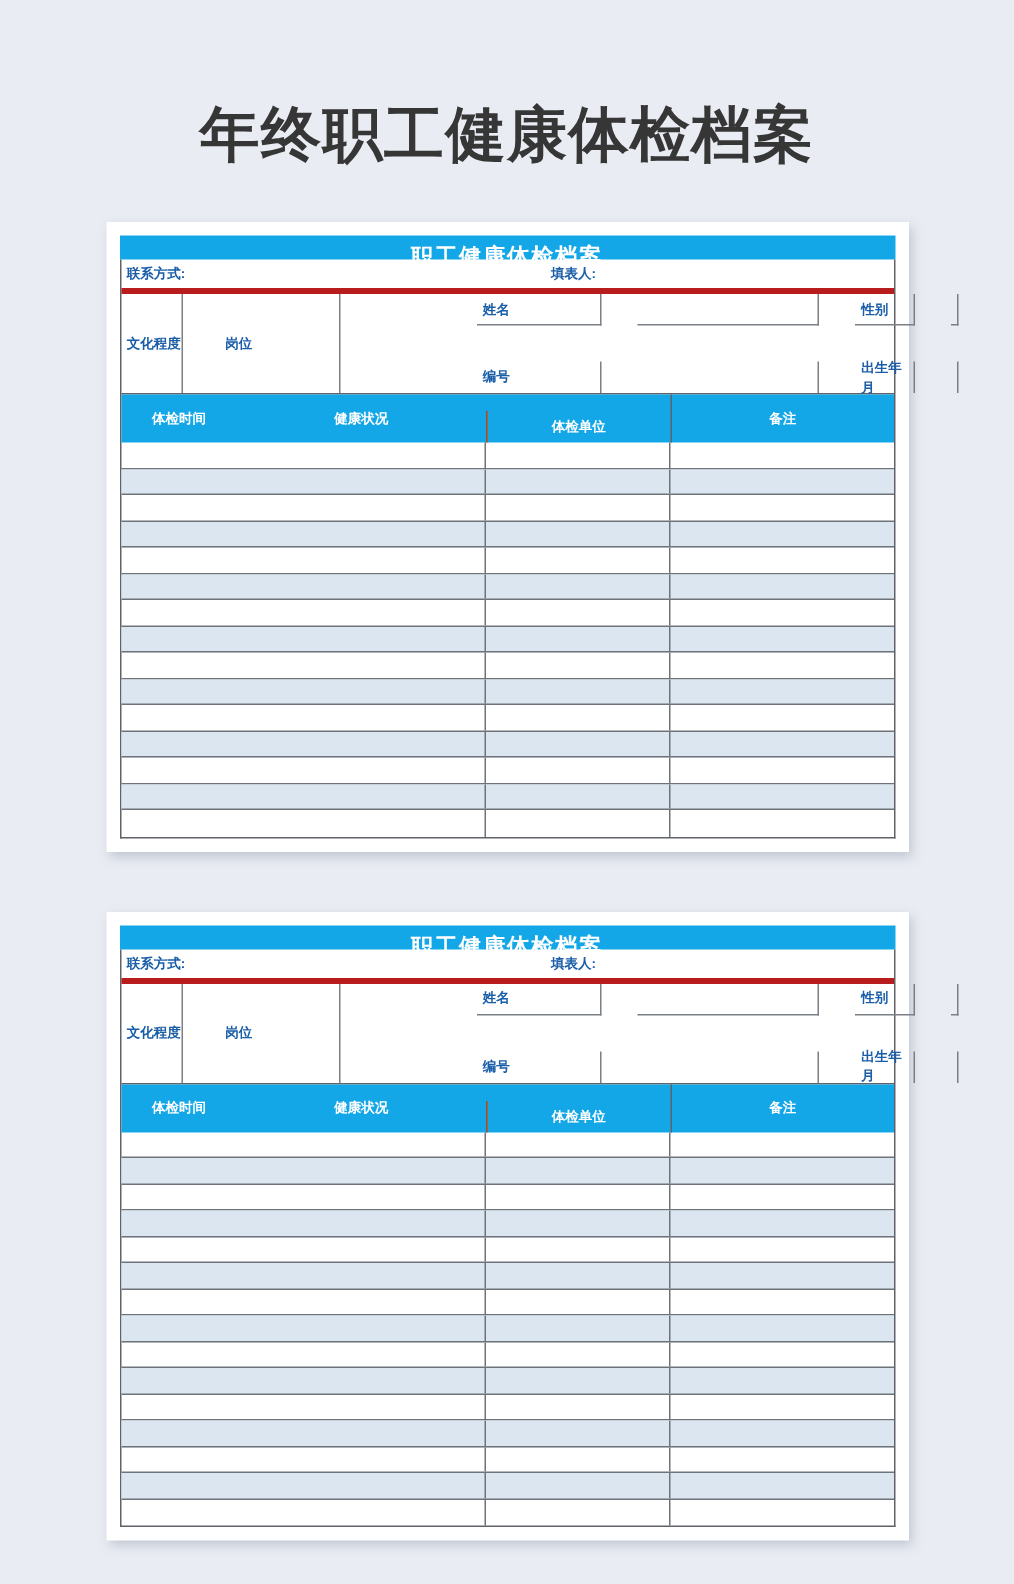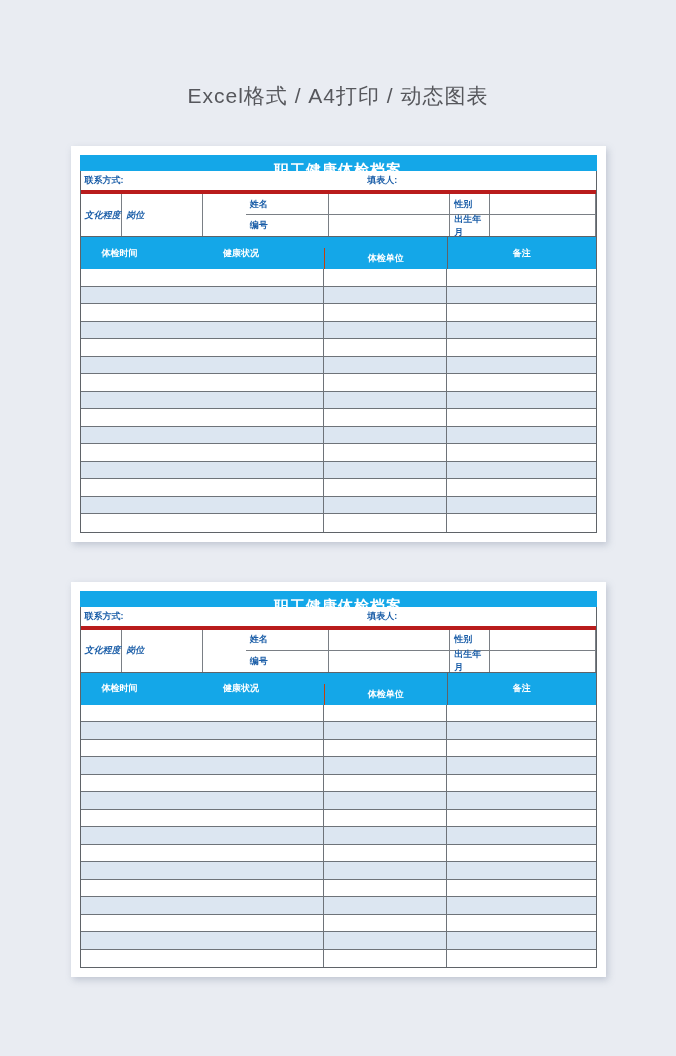--- a/index.html
+++ b/index.html
@@ -35,26 +35,26 @@
     font-size:9px;font-weight:bold;color:#1b5ea8;
   }
   .info-a .contact{position:absolute;left:4px;top:0;}
   .info-a .filler{position:absolute;left:55.7%;top:0;}
   
   .info-bc{
     display:grid;
     grid-template-columns:8.1% 15.7% 8.3% 16.1% 23.6% 7.7% auto;
     grid-template-rows:21px 21px;
     border-bottom:1px solid #5f6368;
-    font-size:9px;font-weight:bold;color:#1b5ea8;
+    font-size:9px;font-weight:bold;color:#1b5ea8;gap:24px;
   }
   .info-bc > div{box-sizing:border-box;display:flex;align-items:center;padding-left:4px;}
   .br{border-right:1px solid #7a7f85;}
   .bb{border-bottom:1px solid #7a7f85;}
-  .span2{grid-row:1 / span 2;font-style:italic;}
+  .span2{grid-row:1 / span 2;}
   
   .cols-header{
     display:flex;height:32px;background:#14a7e8;
     color:#ffffff;font-size:9px;font-weight:bold;
   }
   .cols-header > div{
     box-sizing:border-box;display:flex;align-items:center;justify-content:center;
   }
   .h1{width:15.1%;}
   .h2{width:32.1%;}
@@ -66,21 +66,21 @@
   .drow.alt{background:#dce6f1;}
   .dcell{box-sizing:border-box;height:100%;}
   .dcell.c1{width:47.2%;border-right:1px solid #6e7379;}
   .dcell.c2{width:24.0%;border-right:1px solid #6e7379;}
   .dcell.c3{flex:1;}
 </style>
 </head>
 <body>
 
 <div class="hero">
-  <div class="page-subtitle">Excel格式 / A4打印 / 动态图表</div>
+  <h1 class="page-title">年终职工健康体检档案</h1>
 </div>
 
 <div class="card">
   <div class="sheet-title">职工健康体检档案</div>
   <div class="sheet-body">
     <div class="info-a">
       <span class="contact">联系方式:</span>
       <span class="filler">填表人:</span>
     </div>
     <div class="info-bc">

